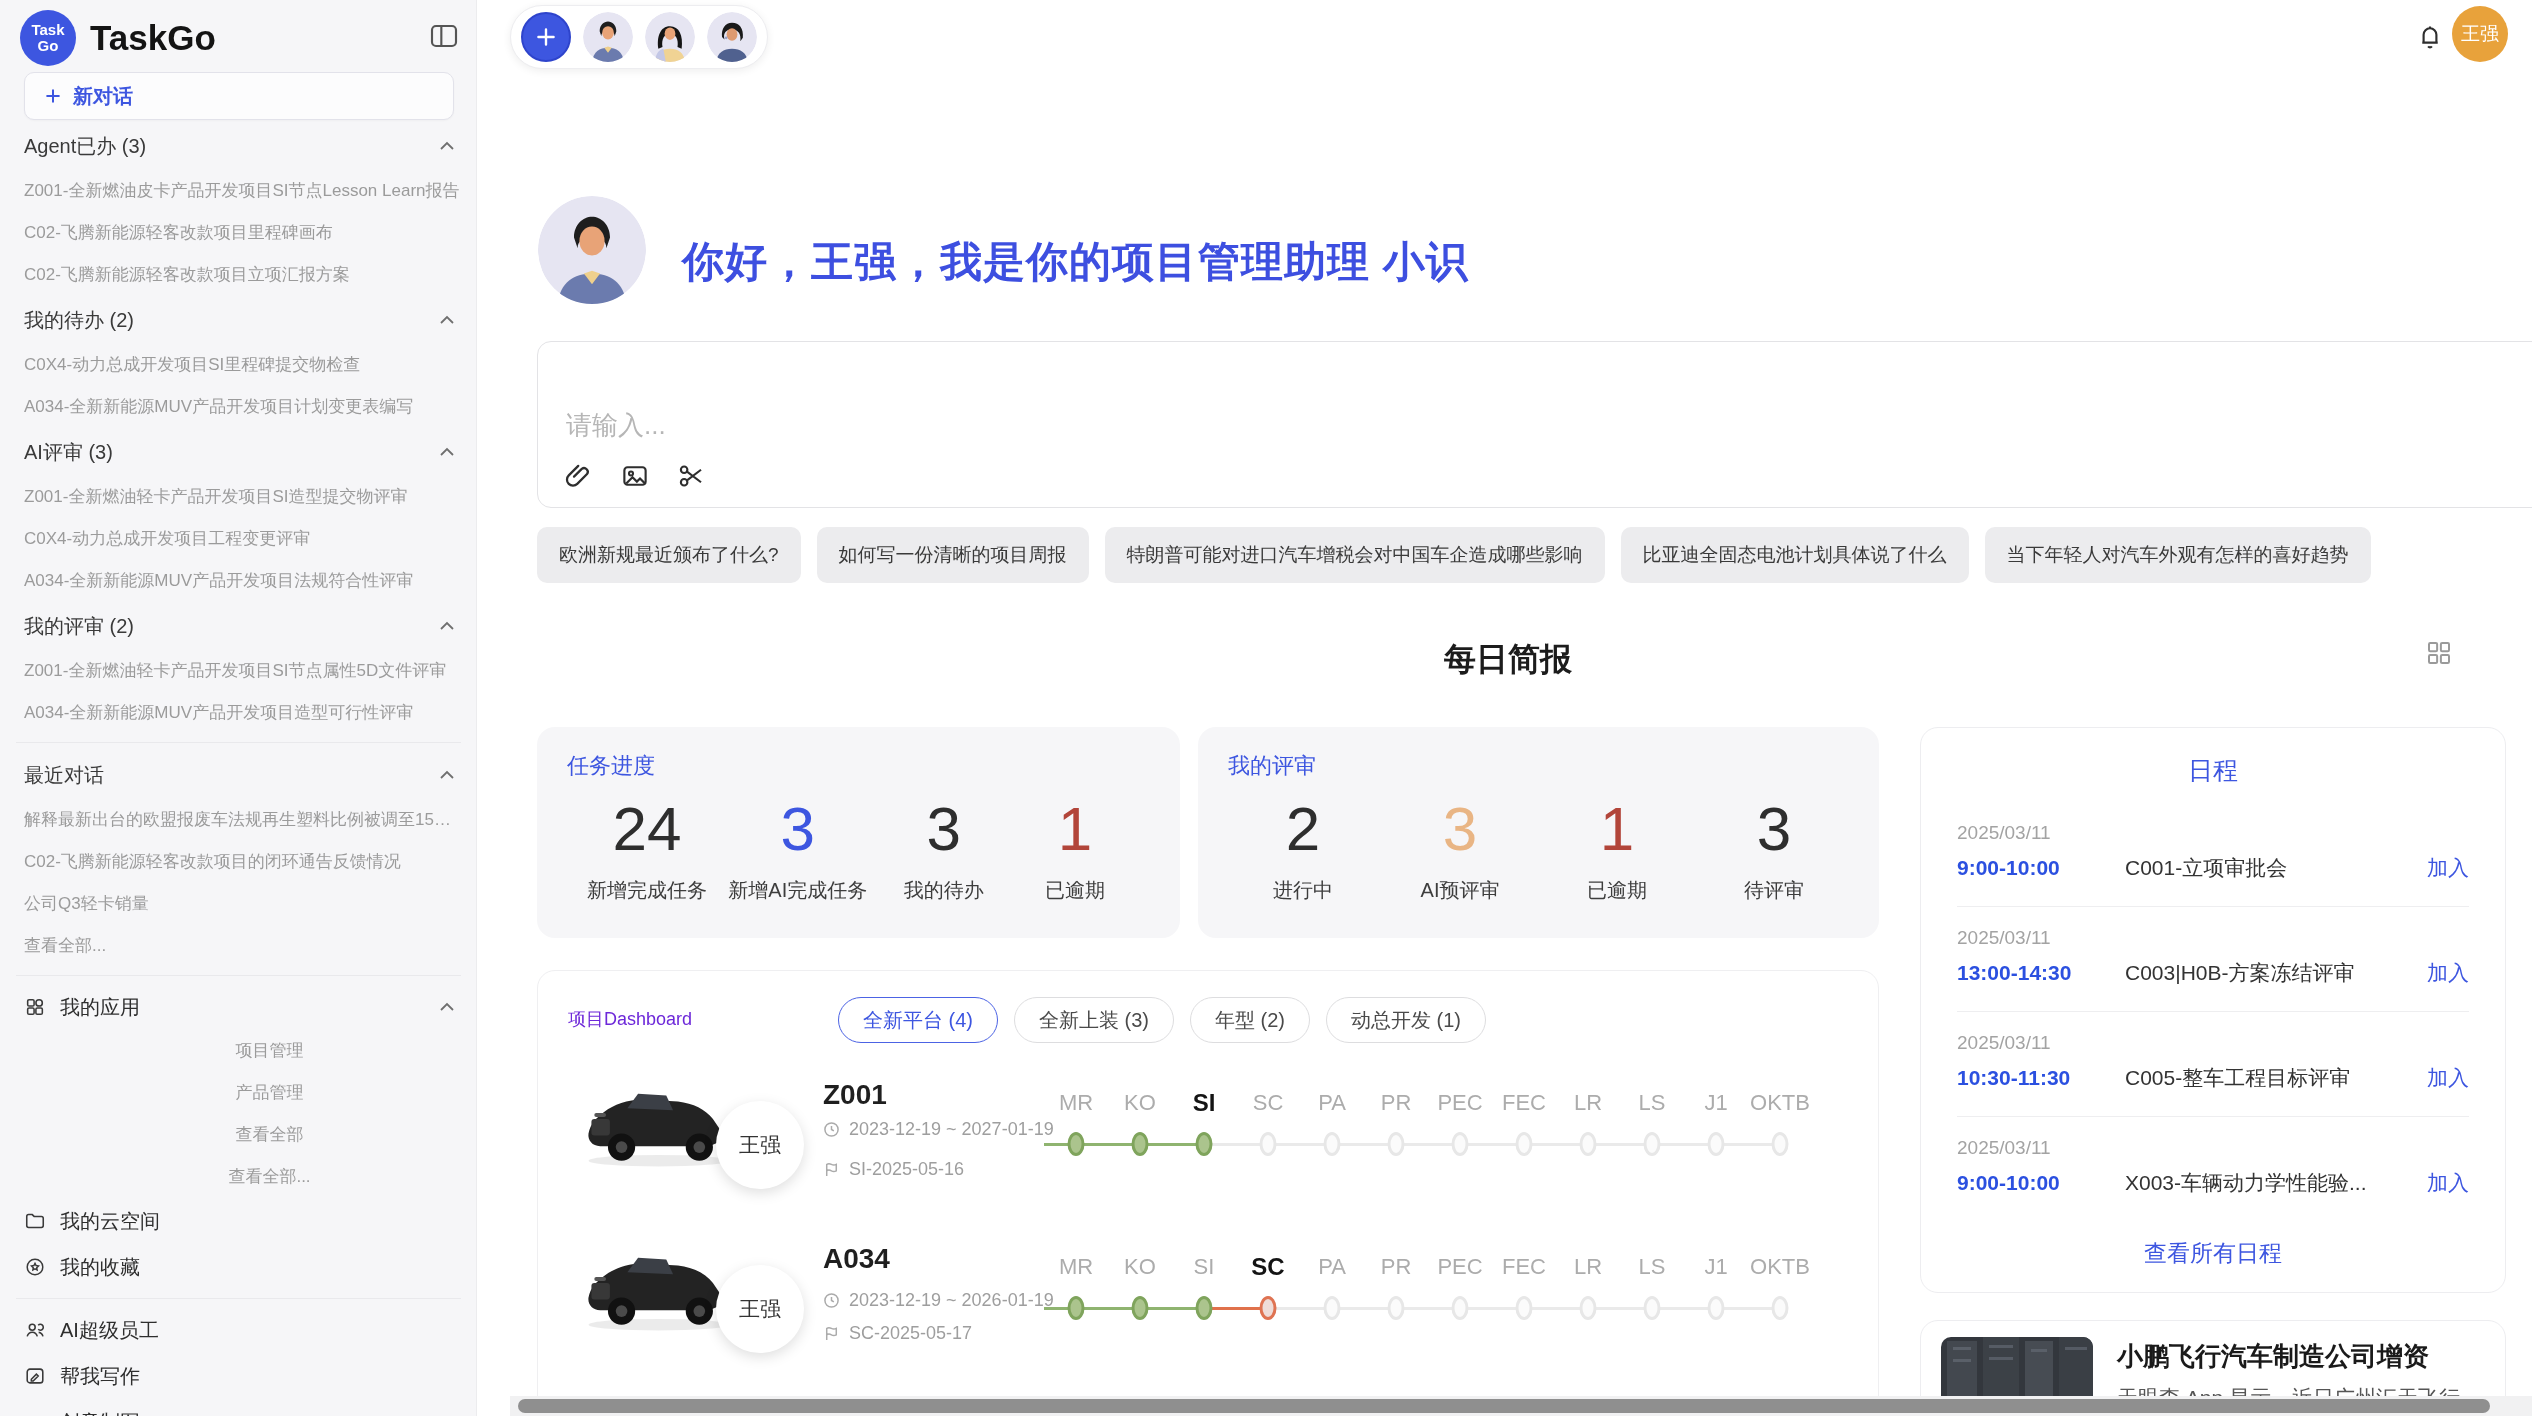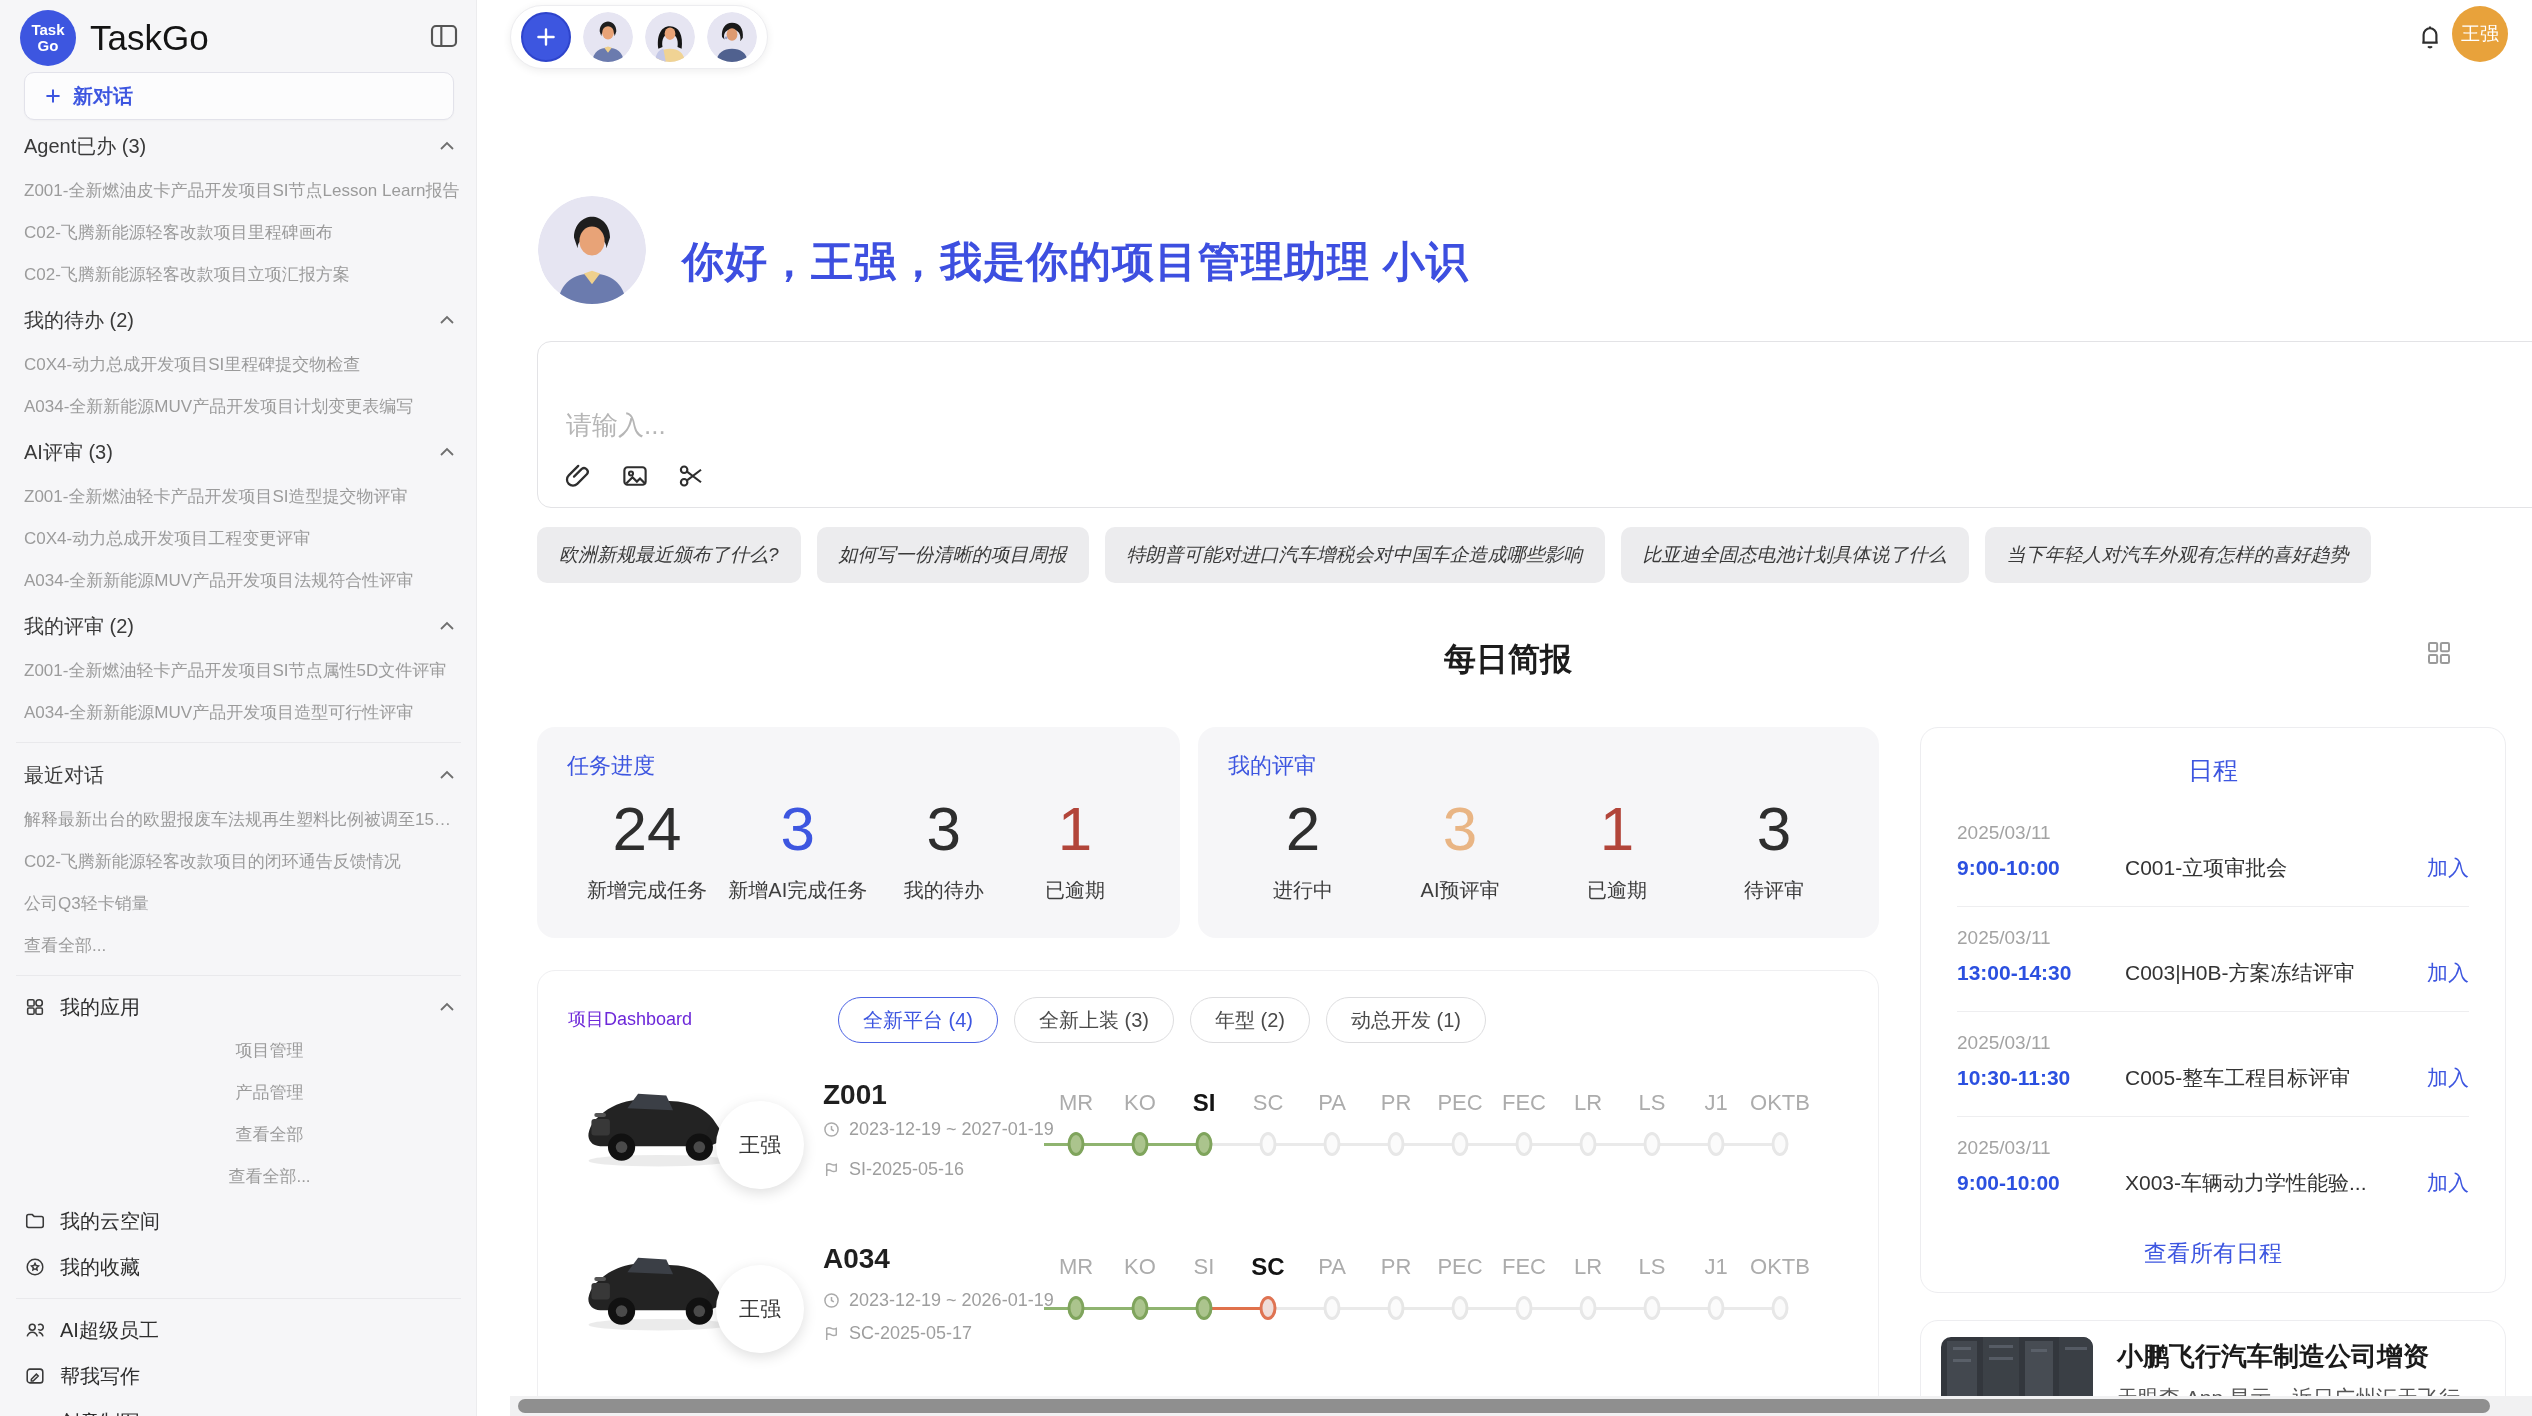--- a/index.html
+++ b/index.html
@@ -8,21 +8,21 @@
   body { position:relative; }
   .ellip { white-space:nowrap; overflow:hidden; text-overflow:ellipsis; }
 
   
   .sidebar { position:absolute; left:0; top:0; width:477px; height:1416px;
     background:#F6F6F8; border-right:1px solid #ECECEE; }
   .logo-row { position:absolute; left:20px; top:10px; display:flex; align-items:center; gap:14px; }
   .logo-circle { width:56px; height:56px; border-radius:50%; background:#3D56E0; color:#fff;
     display:flex; flex-direction:column; align-items:center; justify-content:center;
     font-size:15px; line-height:16px; font-weight:600; }
-  .app-title { font-size:35px; font-weight:400; color:#141414; }
+  .app-title { font-size:35px; font-weight:700; color:#141414; }
   .collapse-btn { position:absolute; right:16px; top:20px; width:32px; height:32px; cursor:pointer; }
   .new-chat { position:absolute; left:24px; top:72px; width:430px; height:48px; background:#FCFCFD;
     border:1px solid #E2E2EA; border-radius:10px; display:flex; align-items:center; gap:10px;
     padding:0 18px; color:#3D56E0; font-size:20px; font-weight:600; cursor:pointer;
     box-shadow:0 1px 2px rgba(0,0,0,0.03); }
   .side-scroll { position:absolute; left:0; top:122px; width:477px; }
   .sec-header { height:48px; display:flex; align-items:center; justify-content:space-between;
     padding:0 22px 0 24px; font-size:20px; color:#3A3A3A; cursor:pointer; }
   .side-item { height:42px; line-height:42px; padding:0 16px 0 24px; font-size:17px; color:#9B9B9B;
     cursor:pointer; }
@@ -55,21 +55,21 @@
     border:1.5px solid #E3E3E6; border-radius:14px; }
   .chat-ph { position:absolute; left:28px; top:66px; font-size:26px; color:#B6B6B6; }
   .in-icons-l { position:absolute; left:26px; bottom:16px; display:flex; gap:26px; align-items:center; }
   .in-icons-r { position:absolute; right:28px; bottom:16px; display:flex; gap:26px; align-items:center; }
   .icon30 { width:30px; height:30px; cursor:pointer; }
   .icon34 { width:34px; height:34px; cursor:pointer; }
 
   
   .chips { position:absolute; left:537px; top:527px; width:1945px; display:flex; gap:16px; }
   .chip { background:#ECECEE; border-radius:10px; height:56px; padding:0 22px; font-size:19px;
-    color:#3A3A3A; display:flex; align-items:center; white-space:nowrap; cursor:pointer;font-style:italic; }
+    color:#3A3A3A; display:flex; align-items:center; white-space:nowrap; cursor:pointer; }
 
   
   .brief-title { position:absolute; left:510px; top:638px; width:1996px; text-align:center;
     font-size:32px; font-weight:700; color:#1C1C1C; }
   .brief-grid { position:absolute; left:2424px; top:638px; width:30px; height:30px; cursor:pointer; }
   .stat-card { position:absolute; top:727px; height:211px; background:#F6F6F8; border-radius:18px; }
   .sc1 { left:537px; width:643px; } .sc2 { left:1198px; width:681px; }
   .stat-title { position:absolute; left:30px; top:24px; font-size:22px; color:#3D56E0; }
   .stats-row { position:absolute; left:0; right:0; top:66px; display:flex;
     justify-content:space-between; padding:0 50px; }

